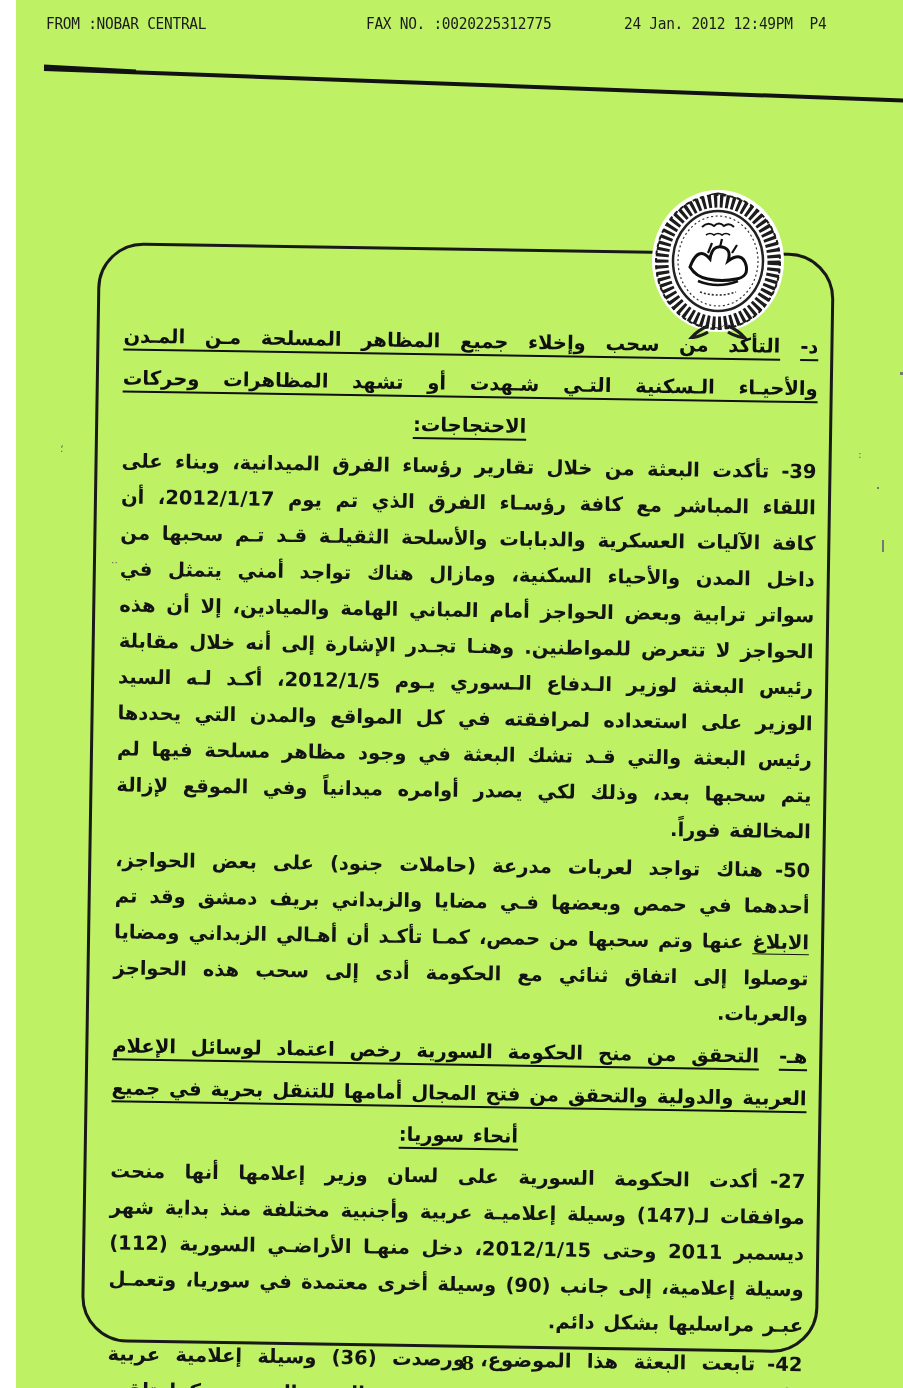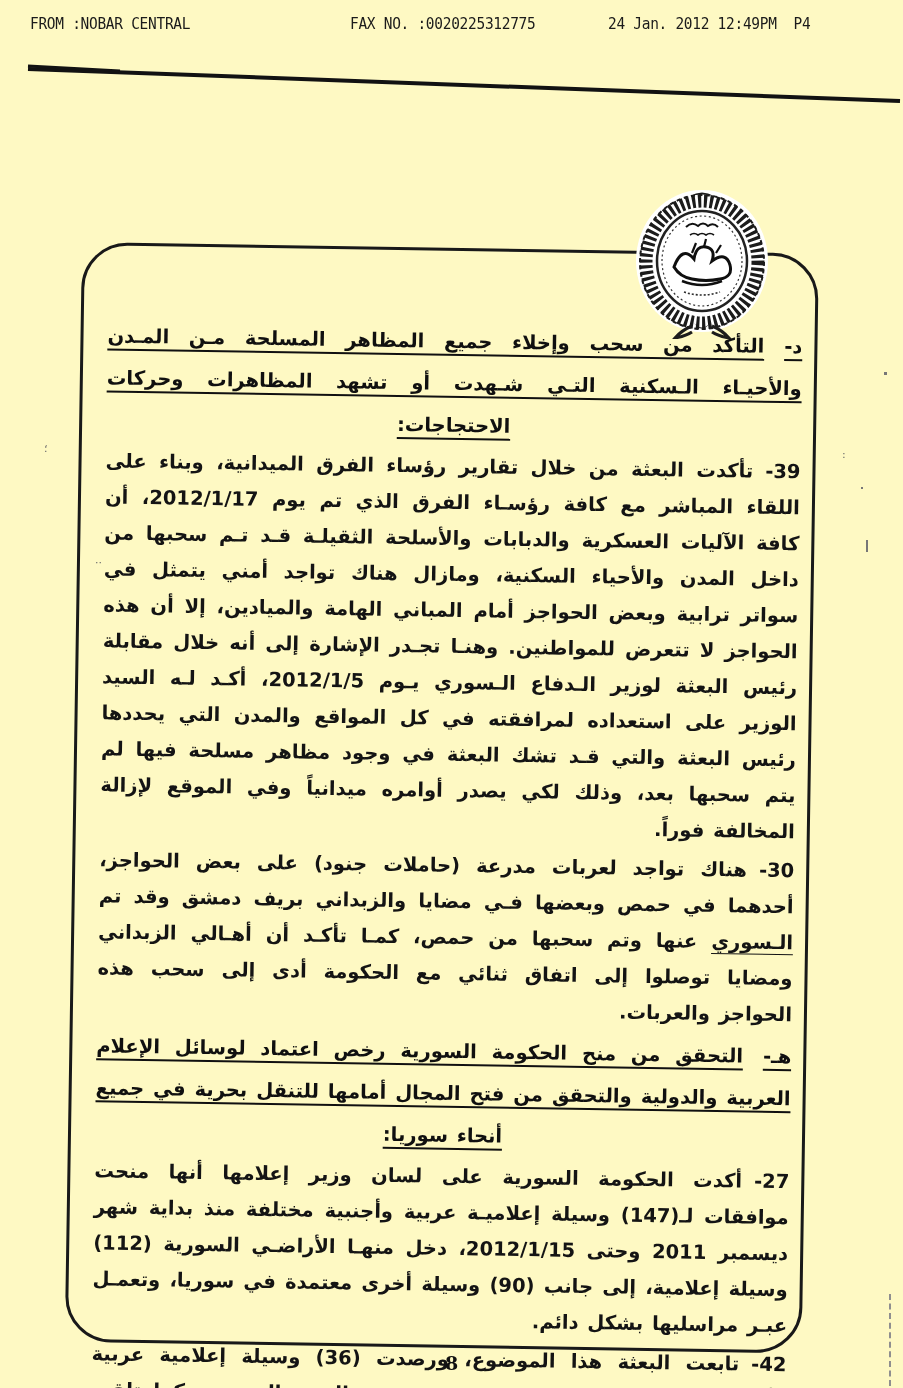--- a/index.html
+++ b/index.html
@@ -1,20 +1,20 @@
 <!DOCTYPE html>
 <html lang="ar"><head>
 <meta charset="utf-8">
 <style>
   html,body{margin:0;padding:0;}
   body{
     width:903px;height:1388px;position:relative;background:#ffffff;
     font-family:"DejaVu Sans",sans-serif;color:#141414;overflow:hidden;
   }
-  .page{position:absolute;inset:0;background:#fef9c3;}
+  .page{position:absolute;inset:0;background:#bef264;margin-left:16px;}
 
   
   .fax-header span{
     position:absolute;top:16px;white-space:pre;
     font-family:"DejaVu Sans Mono",monospace;
     font-size:14.5px;font-weight:500;color:#1b1b1b;
     transform:scaleY(1.08);letter-spacing:-0.3px;
   }
   .fax-from{left:30px;}
   .fax-no{left:350px;}
@@ -82,21 +82,21 @@
 
       <div class="heading">
         <span class="marker">د-</span><span class="htext">التأكد من سحب وإخلاء جميع المظاهر المسلحة مـن المـدن والأحيـاء الـسكنية التـي شـهدت أو تشهد المظاهرات وحركات الاحتجاجات:</span>
       </div>
 
       <div class="para">
         <span class="marker">39-</span><span>تأكدت البعثة من خلال تقارير رؤساء الفرق الميدانية، وبناء على اللقاء المباشر مع كافة رؤسـاء الفرق الذي تم يوم 2012/1/17، أن كافة الآليات العسكرية والدبابات والأسلحة الثقيلـة قـد تـم سحبها من داخل المدن والأحياء السكنية، ومازال هناك تواجد أمني يتمثل في سواتر ترابية وبعض الحواجز أمام المباني الهامة والميادين، إلا أن هذه الحواجز لا تتعرض للمواطنين. وهنـا تجـدر الإشارة إلى أنه خلال مقابلة رئيس البعثة لوزير الـدفاع الـسوري يـوم 2012/1/5، أكـد لـه السيد الوزير على استعداده لمرافقته في كل المواقع والمدن التي يحددها رئيس البعثة والتي قـد تشك البعثة في وجود مظاهر مسلحة فيها لم يتم سحبها بعد، وذلك لكي يصدر أوامره ميدانياً وفي الموقع لإزالة المخالفة فوراً.</span>
       </div>
 
       <div class="para">
-        <span class="marker">30-</span><span>هناك تواجد لعربات مدرعة (حاملات جنود) على بعض الحواجز، أحدهما في حمص وبعضها فـي مضايا والزبداني بريف دمشق وقد تم </span><span class="u">الـسوري</span><span> عنها وتم سحبها من حمص، كمـا تأكـد أن أهـالي الزبداني ومضايا توصلوا إلى اتفاق ثنائي مع الحكومة أدى إلى سحب هذه الحواجز والعربات.</span>
+        <span class="marker">50-</span><span>هناك تواجد لعربات مدرعة (حاملات جنود) على بعض الحواجز، أحدهما في حمص وبعضها فـي مضايا والزبداني بريف دمشق وقد تم </span><span class="u">الابلاغ</span><span> عنها وتم سحبها من حمص، كمـا تأكـد أن أهـالي الزبداني ومضايا توصلوا إلى اتفاق ثنائي مع الحكومة أدى إلى سحب هذه الحواجز والعربات.</span>
       </div>
 
       <div class="heading">
         <span class="marker">هـ-</span><span class="htext">التحقق من منح الحكومة السورية رخص اعتماد لوسائل الإعلام العربية والدولية والتحقق من فتح المجال أمامها للتنقل بحرية في جميع أنحاء سوريا:</span>
       </div>
 
       <div class="para">
         <span class="marker">27-</span><span>أكدت الحكومة السورية على لسان وزير إعلامها أنها منحت موافقات لـ(147) وسيلة إعلاميـة عربية وأجنبية مختلفة منذ بداية شهر ديسمبر 2011 وحتى 2012/1/15، دخل منهـا الأراضـي السورية (112) وسيلة إعلامية، إلى جانب (90) وسيلة أخرى معتمدة في سوريا، وتعمـل عبـر مراسليها بشكل دائم.</span>
       </div>
 

